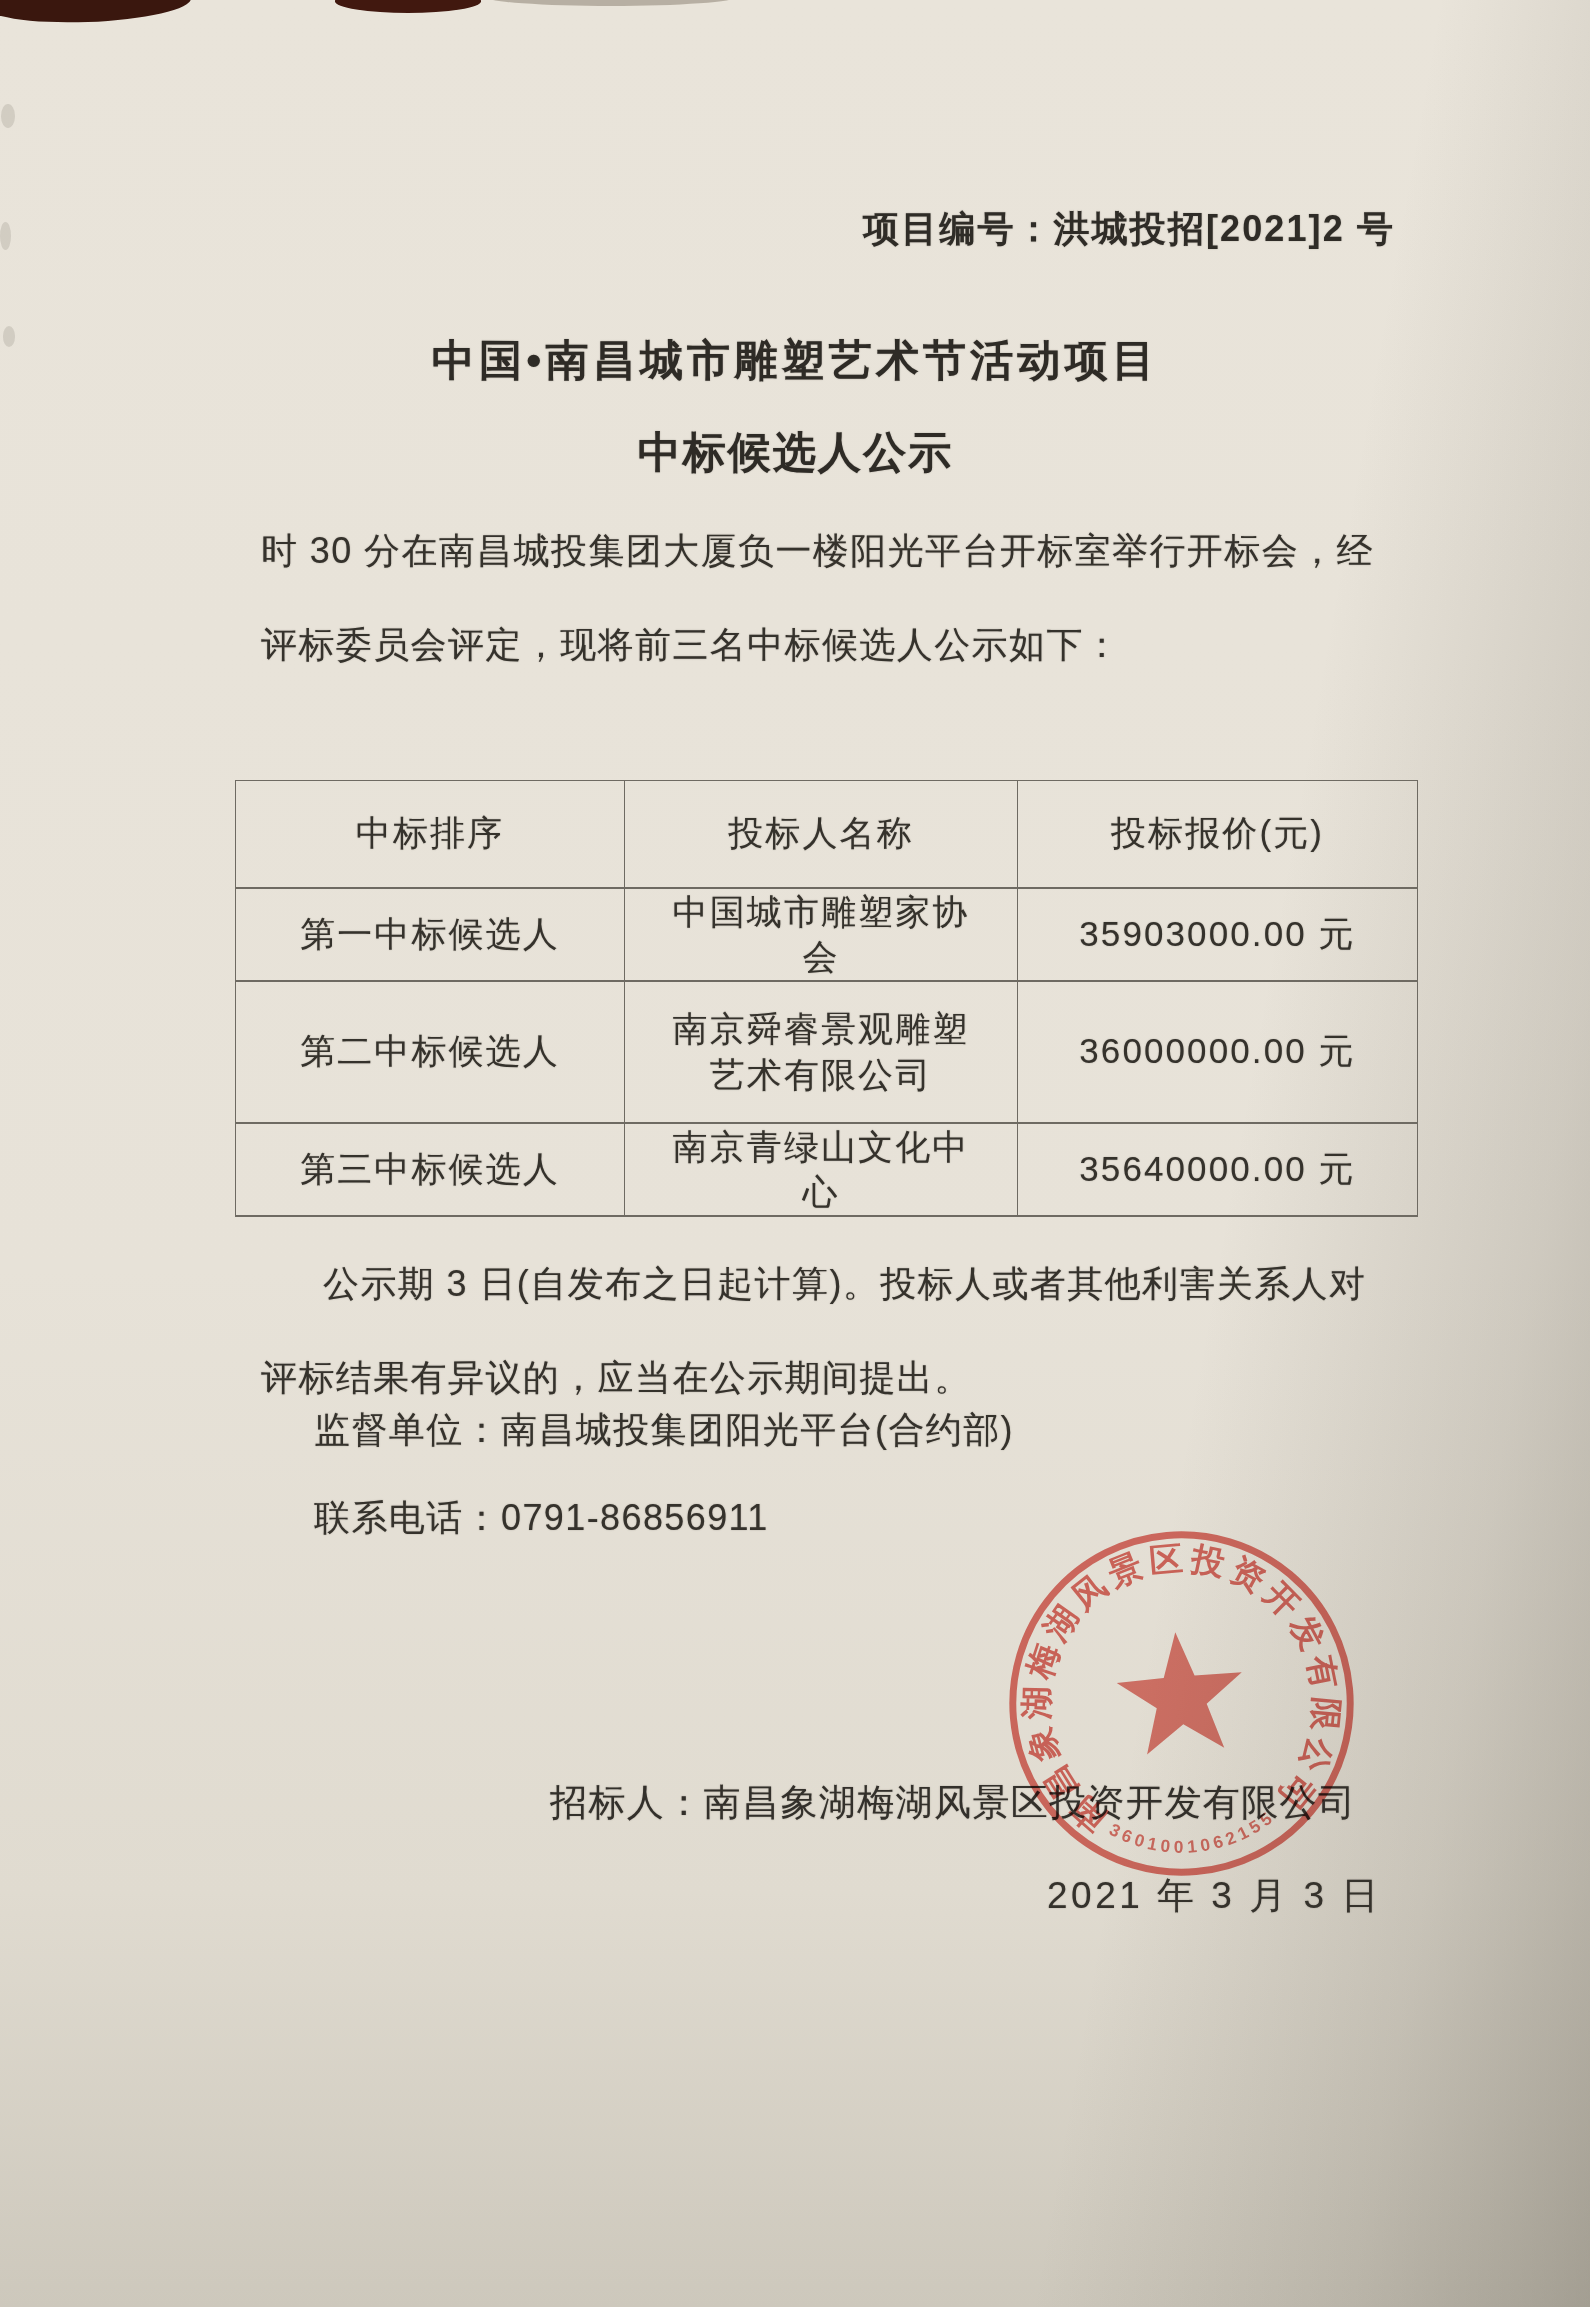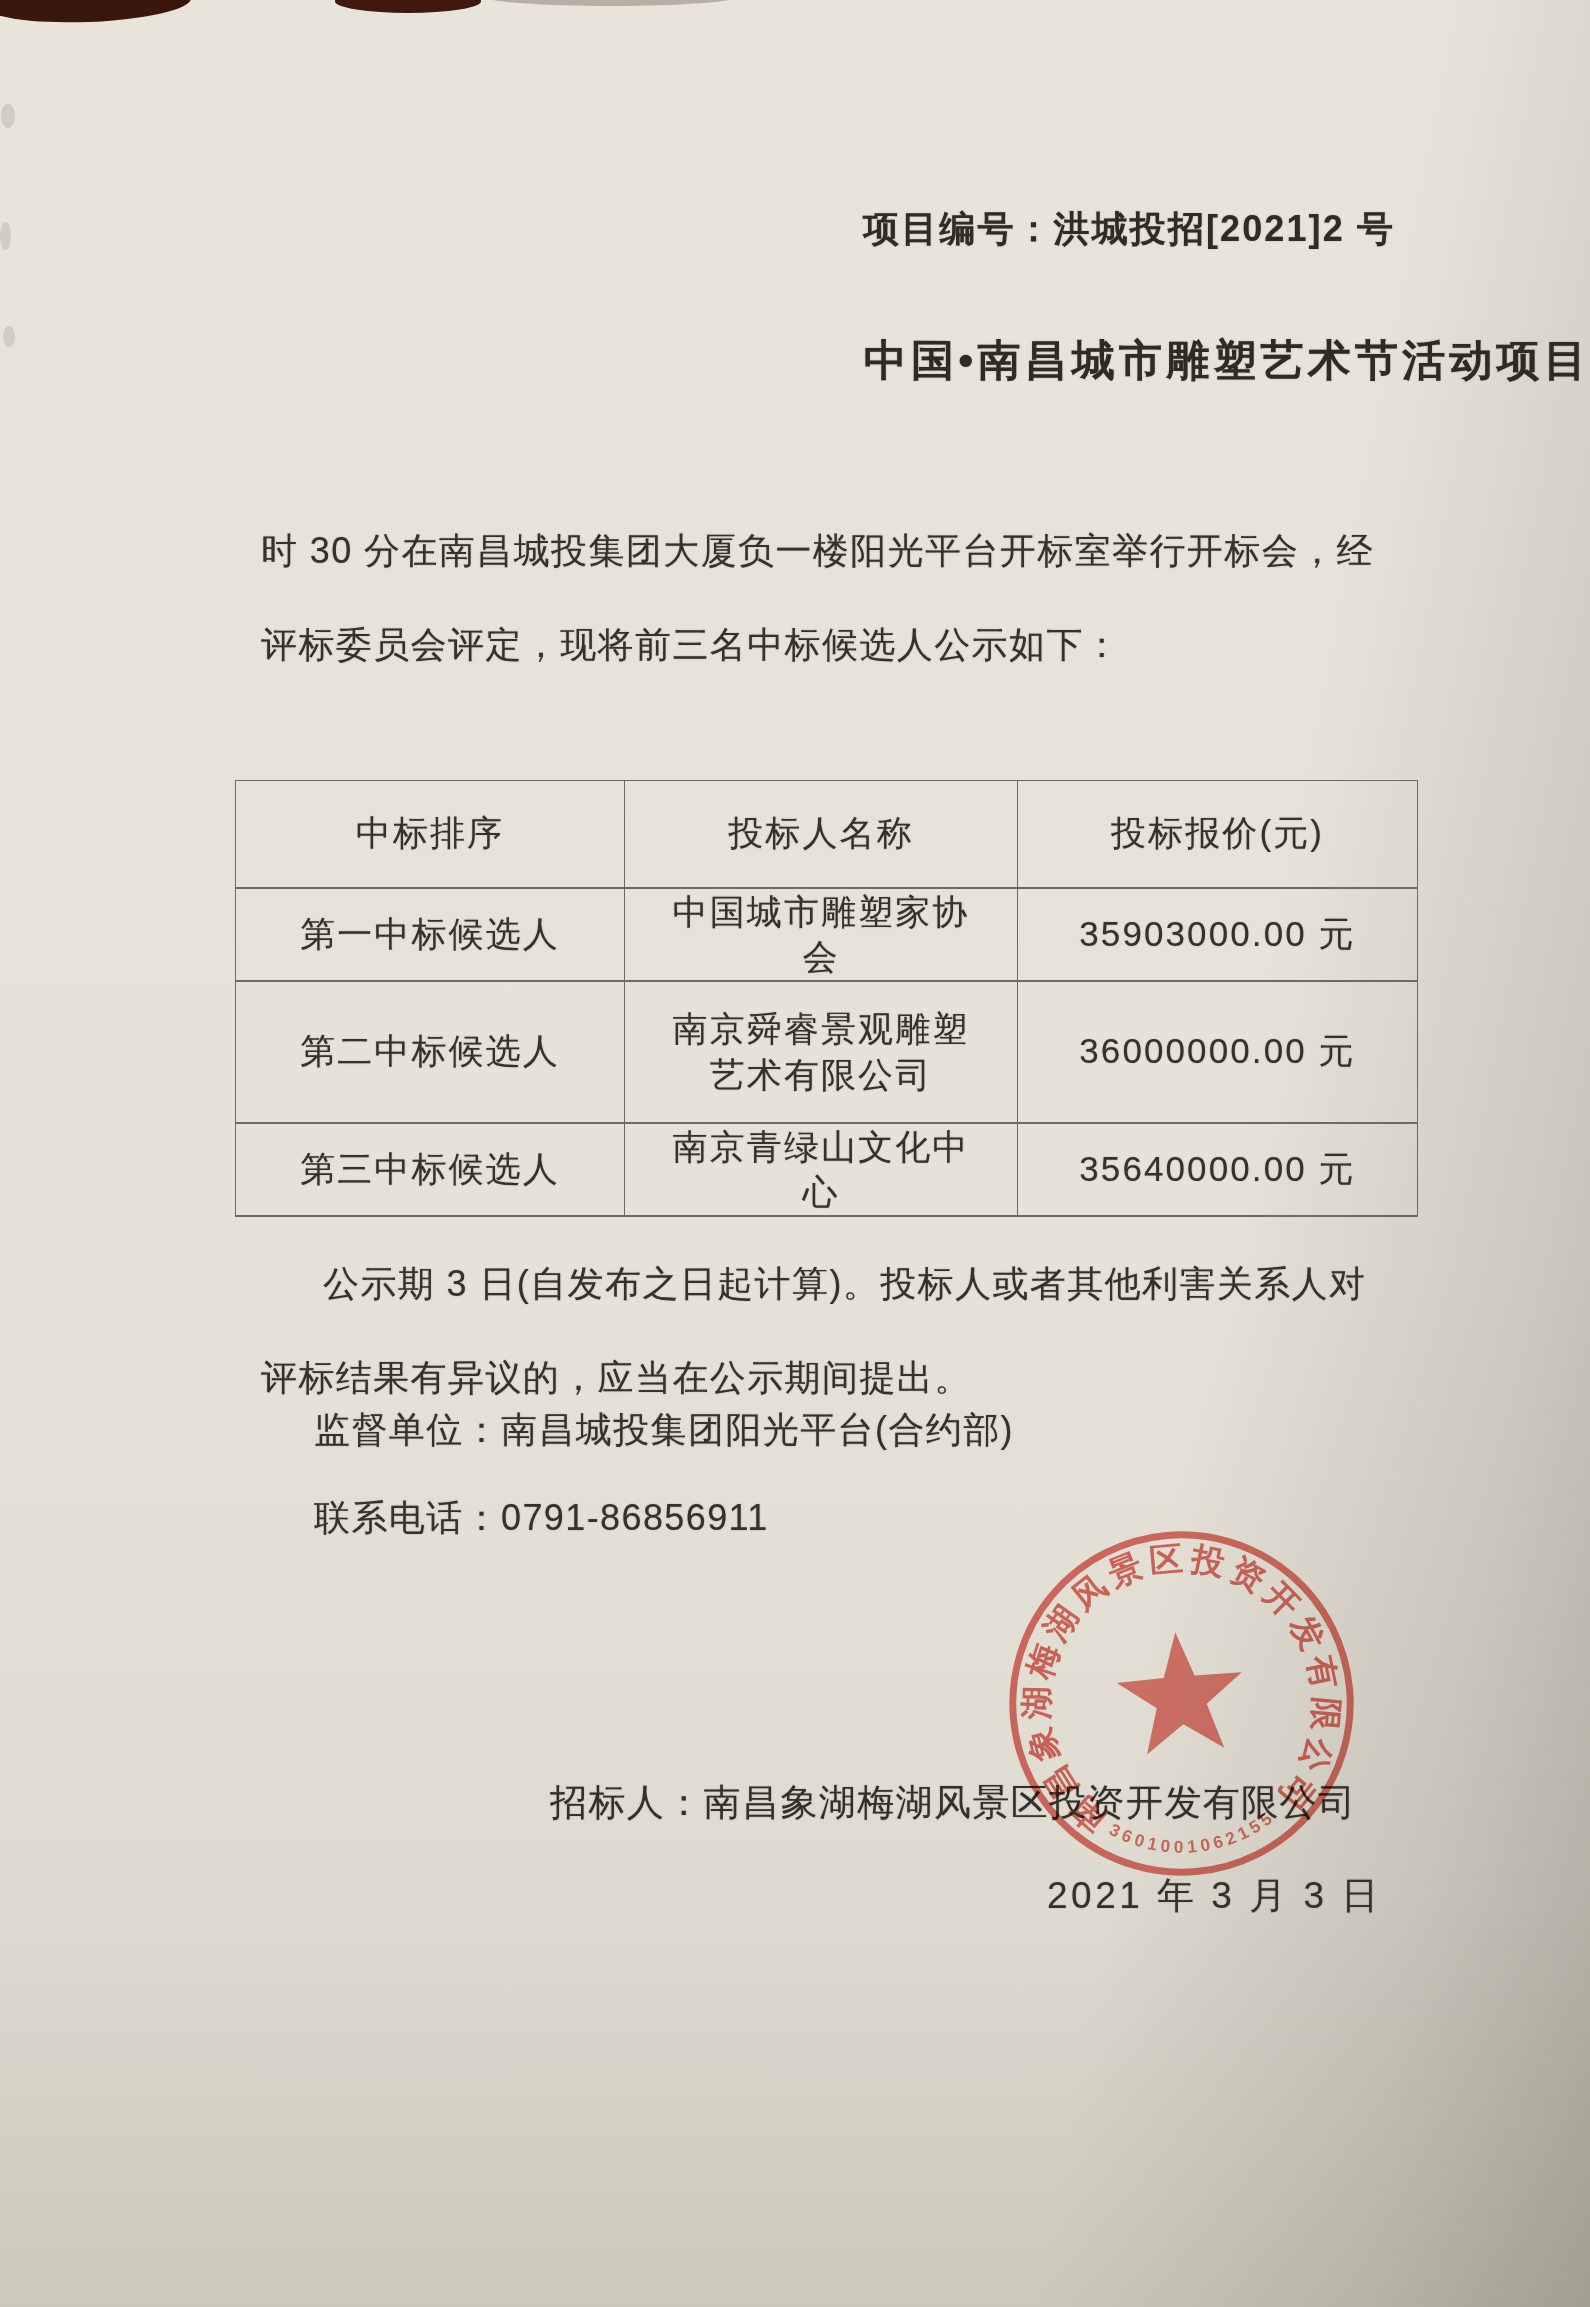--- a/index.html
+++ b/index.html
@@ -18,21 +18,21 @@
     position:absolute;
     color:#35322c;
     text-shadow:0 0 1.4px rgba(70,64,56,0.45);
     white-space:nowrap;
   }
   .doc-number{
     top:205px;right:196px;
     font-size:36px;font-weight:bold;letter-spacing:2.1px;color:#2f2c27;
   }
   .title-1{
-    top:337px;left:0;width:1591px;text-align:right;
+    top:337px;left:0;width:1591px;text-align:center;
     font-size:43px;font-weight:bold;letter-spacing:4.2px;line-height:1.1;color:#2e2b26;
   }
   .title-2{
     top:429px;left:0;width:1591px;text-align:center;
     font-size:43px;font-weight:bold;letter-spacing:2.1px;line-height:1.1;color:#2e2b26;
   }
   .para{position:absolute;font-size:36px;letter-spacing:1.4px;}
   .para .line{height:94px;line-height:94px;white-space:nowrap;
     color:#35322c;text-shadow:0 0 1.4px rgba(70,64,56,0.45);}
   .para .indent{padding-left:62px;}
@@ -92,20 +92,21 @@
   <div class="blob blob-1"></div>
   <div class="blob blob-2"></div>
   <div class="blob blob-3"></div>
   <div class="smudge sm-1"></div>
   <div class="smudge sm-2"></div>
   <div class="smudge sm-3"></div>
 
   <div class="txt doc-number">项目编号：洪城投招[2021]2 号</div>
 
   <div class="txt title-1">中国•南昌城市雕塑艺术节活动项目</div>
+  <div class="txt title-2">中标候选人公示</div>
 
   <div class="para intro">
     <div class="line">时 30 分在南昌城投集团大厦负一楼阳光平台开标室举行开标会，经</div>
     <div class="line">评标委员会评定，现将前三名中标候选人公示如下：</div>
   </div>
 
   <table class="bids">
     <colgroup>
       <col style="width:389px">
         <col style="width:393px">

